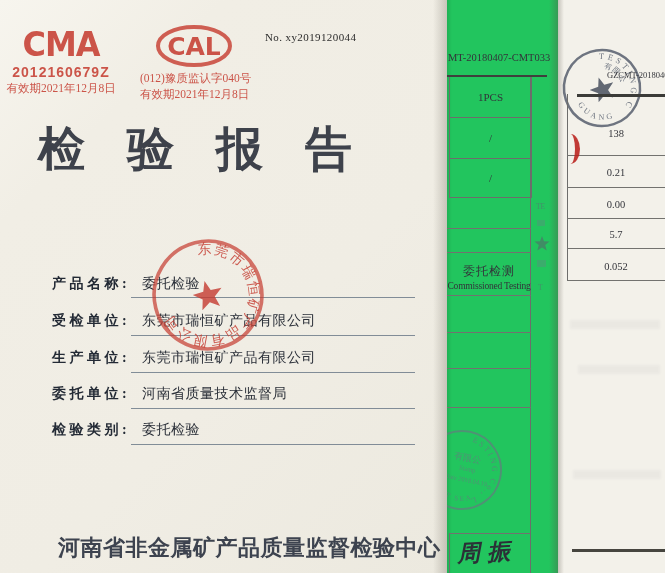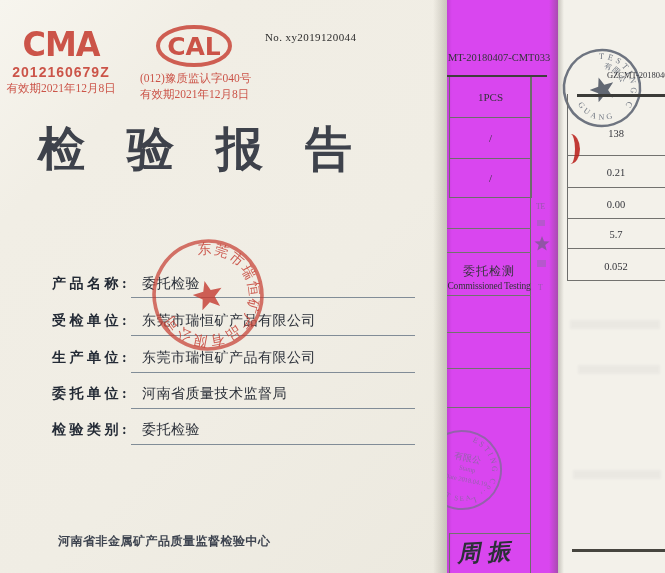--- a/index.html
+++ b/index.html
@@ -25,25 +25,25 @@
     letter-spacing:.4px;margin-left:33px;}
   .title{position:absolute;left:38px;top:118px;margin:0;font-size:47px;font-weight:700;
     color:#3e424b;letter-spacing:42px;white-space:nowrap;}
   .frow{position:absolute;left:52px;width:380px;white-space:nowrap;}
   .flabel{display:inline-block;width:86px;font-size:14px;font-weight:700;color:#232a35;
     letter-spacing:3.5px;}
   .fvalue{font-size:14px;color:#2a2f38;letter-spacing:.5px;margin-left:0px;}
   .uline{position:absolute;left:131px;width:284px;height:0;
     border-top:1px solid rgba(92,108,126,.75);}
   .company-seal{position:absolute;left:150px;top:237px;transform:rotate(-14deg);}
-  .footer{position:absolute;left:58px;top:533px;font-size:12px;font-weight:700;
+  .footer{position:absolute;left:58px;top:533px;font-size:22px;font-weight:700;
     color:#3d434f;letter-spacing:.5px;white-space:nowrap;}
 
   
-  .page-mid{left:447px;width:111px;background:#d946ef;}
+  .page-mid{left:447px;width:111px;background:#22c55e;}
   .page-mid::before{content:"";position:absolute;left:0;top:0;width:5px;height:100%;
     background:linear-gradient(to right,rgba(0,0,0,.10),rgba(0,0,0,0));}
   .page-mid::after{content:"";position:absolute;right:0;top:0;width:9px;height:100%;
     background:linear-gradient(to right,rgba(0,0,0,0),rgba(90,84,72,.38));}
   .mid-docno{position:absolute;left:1px;top:52px;font-size:10.5px;color:#33343a;
     white-space:nowrap;}
   .mid-topline{position:absolute;left:0;top:75px;width:100px;height:2px;background:#3f3f3d;}
   .mid-table{position:absolute;left:2px;top:77px;width:81px;
     border-left:1px solid #6d6d6b;border-right:1px solid #6d6d6b;}
   .mcell{height:40px;border-bottom:1px solid #6d6d6b;display:flex;align-items:center;

